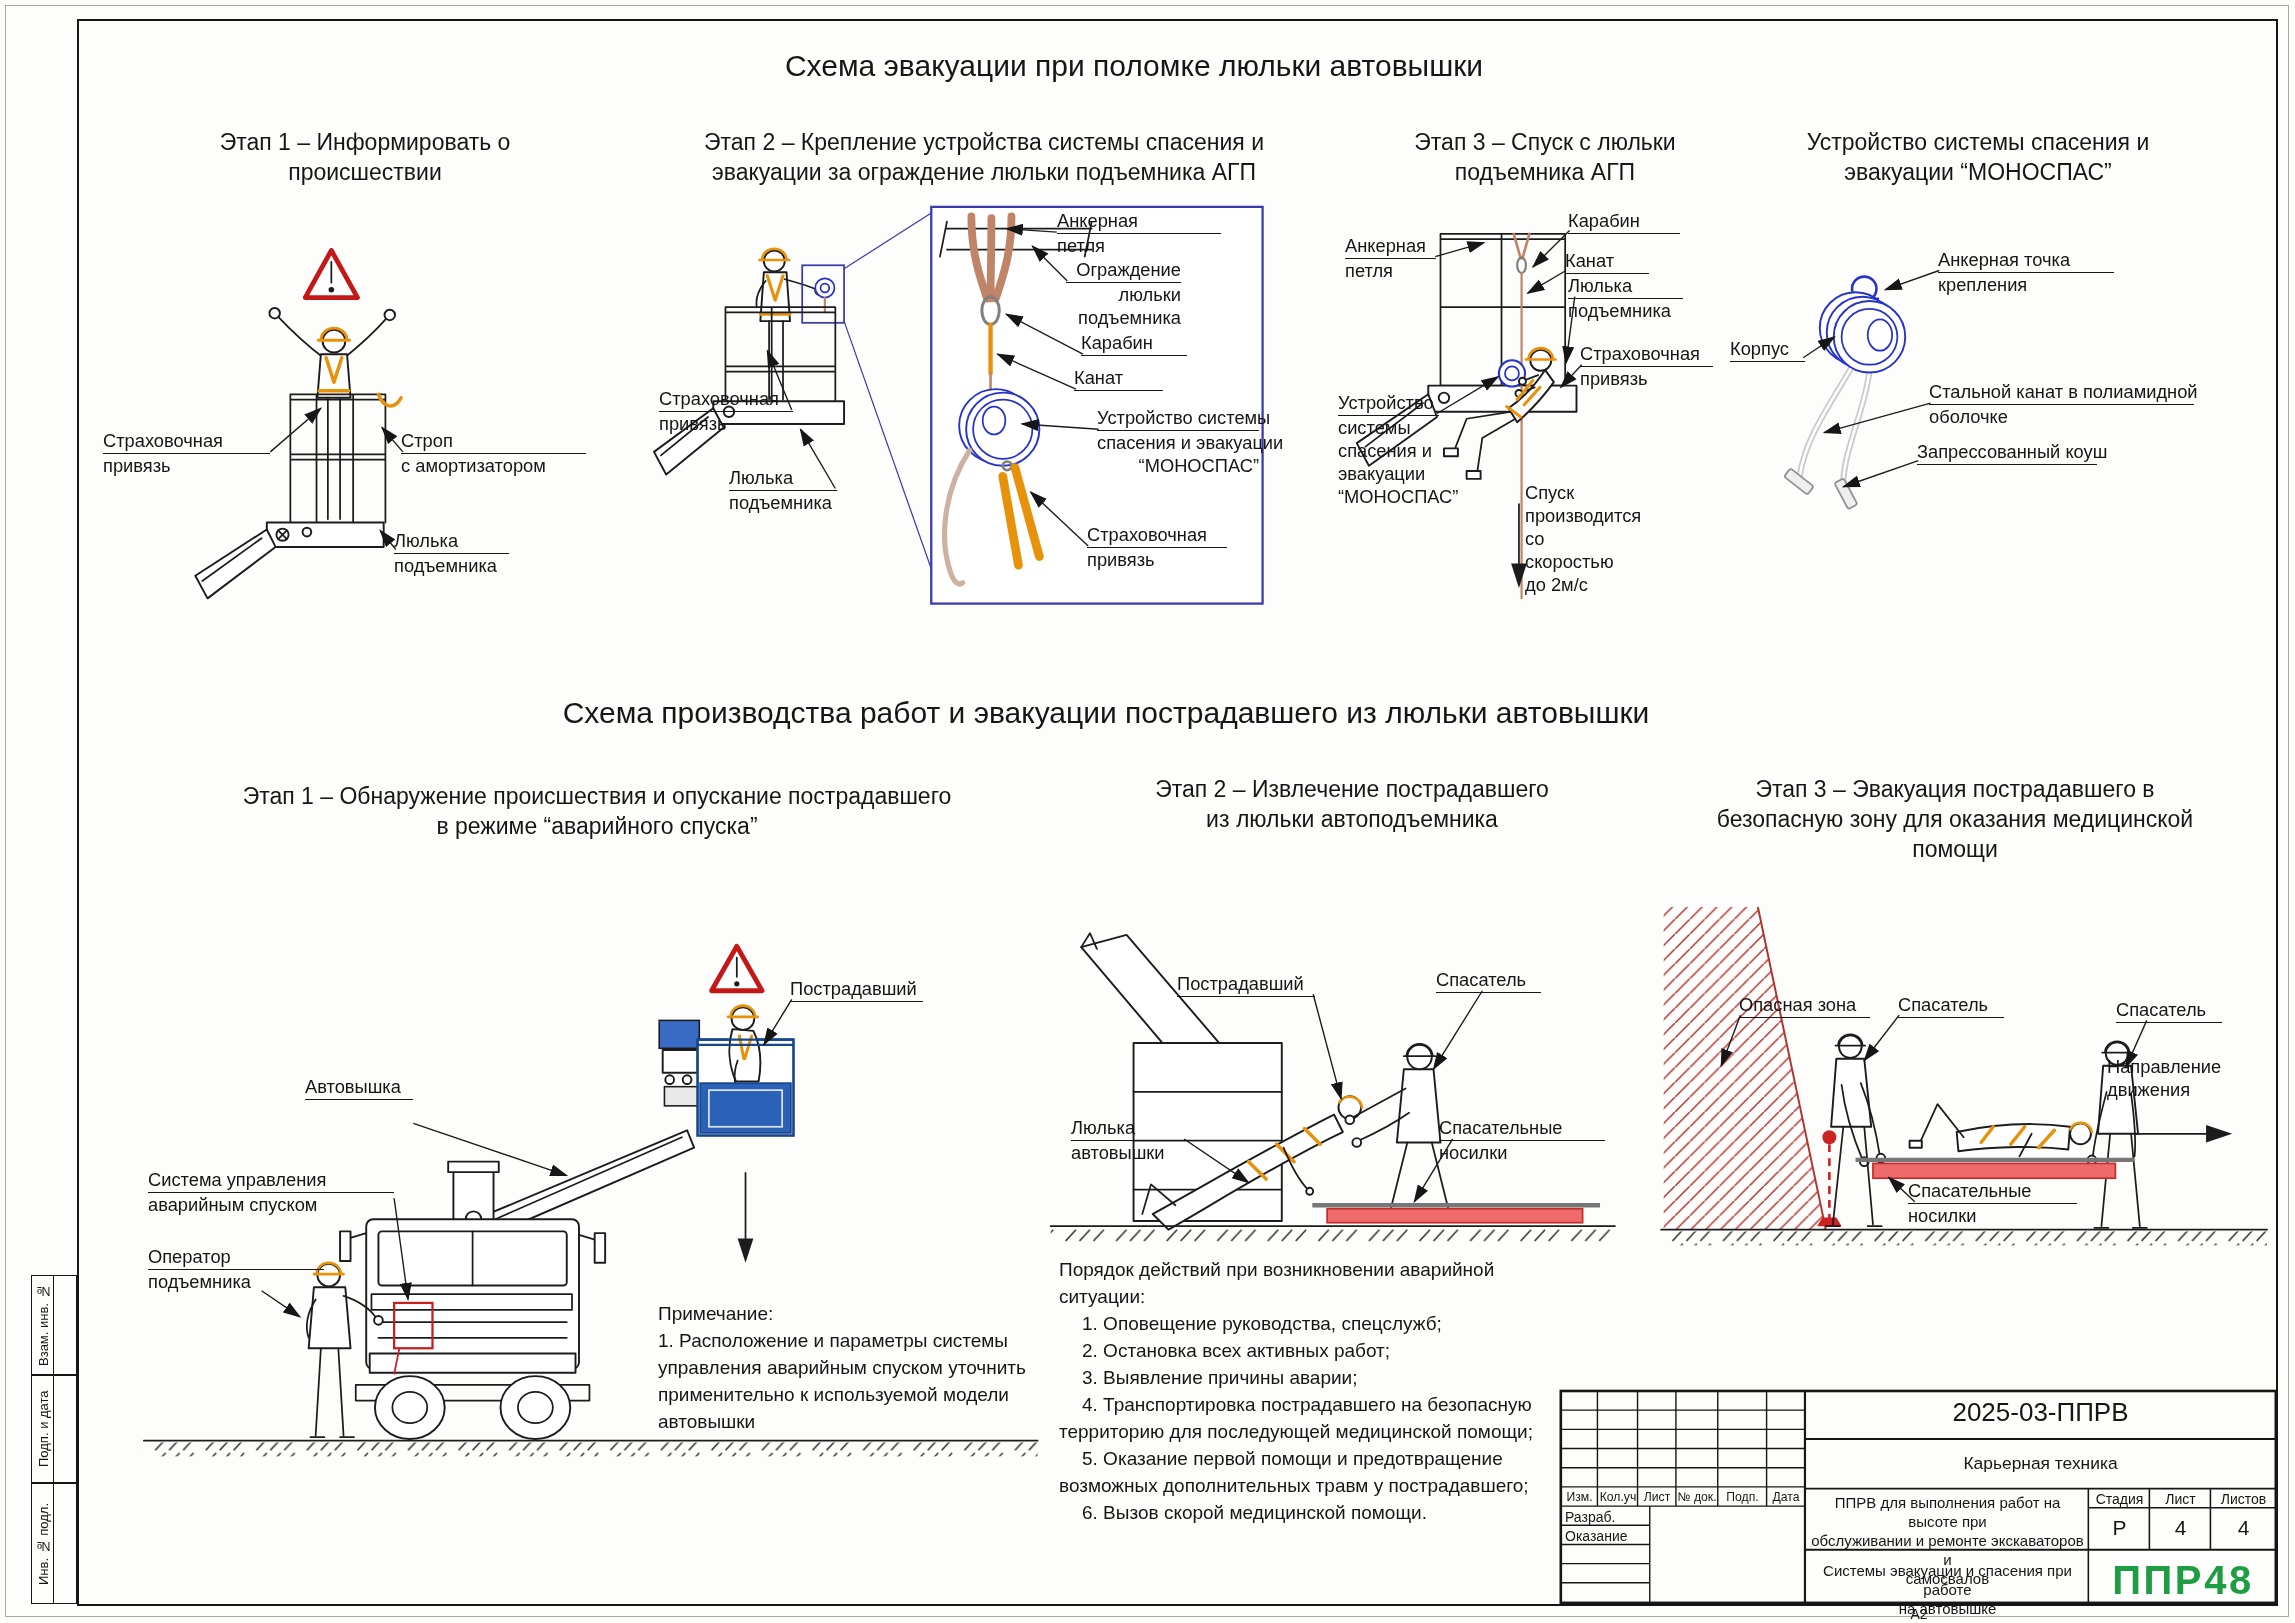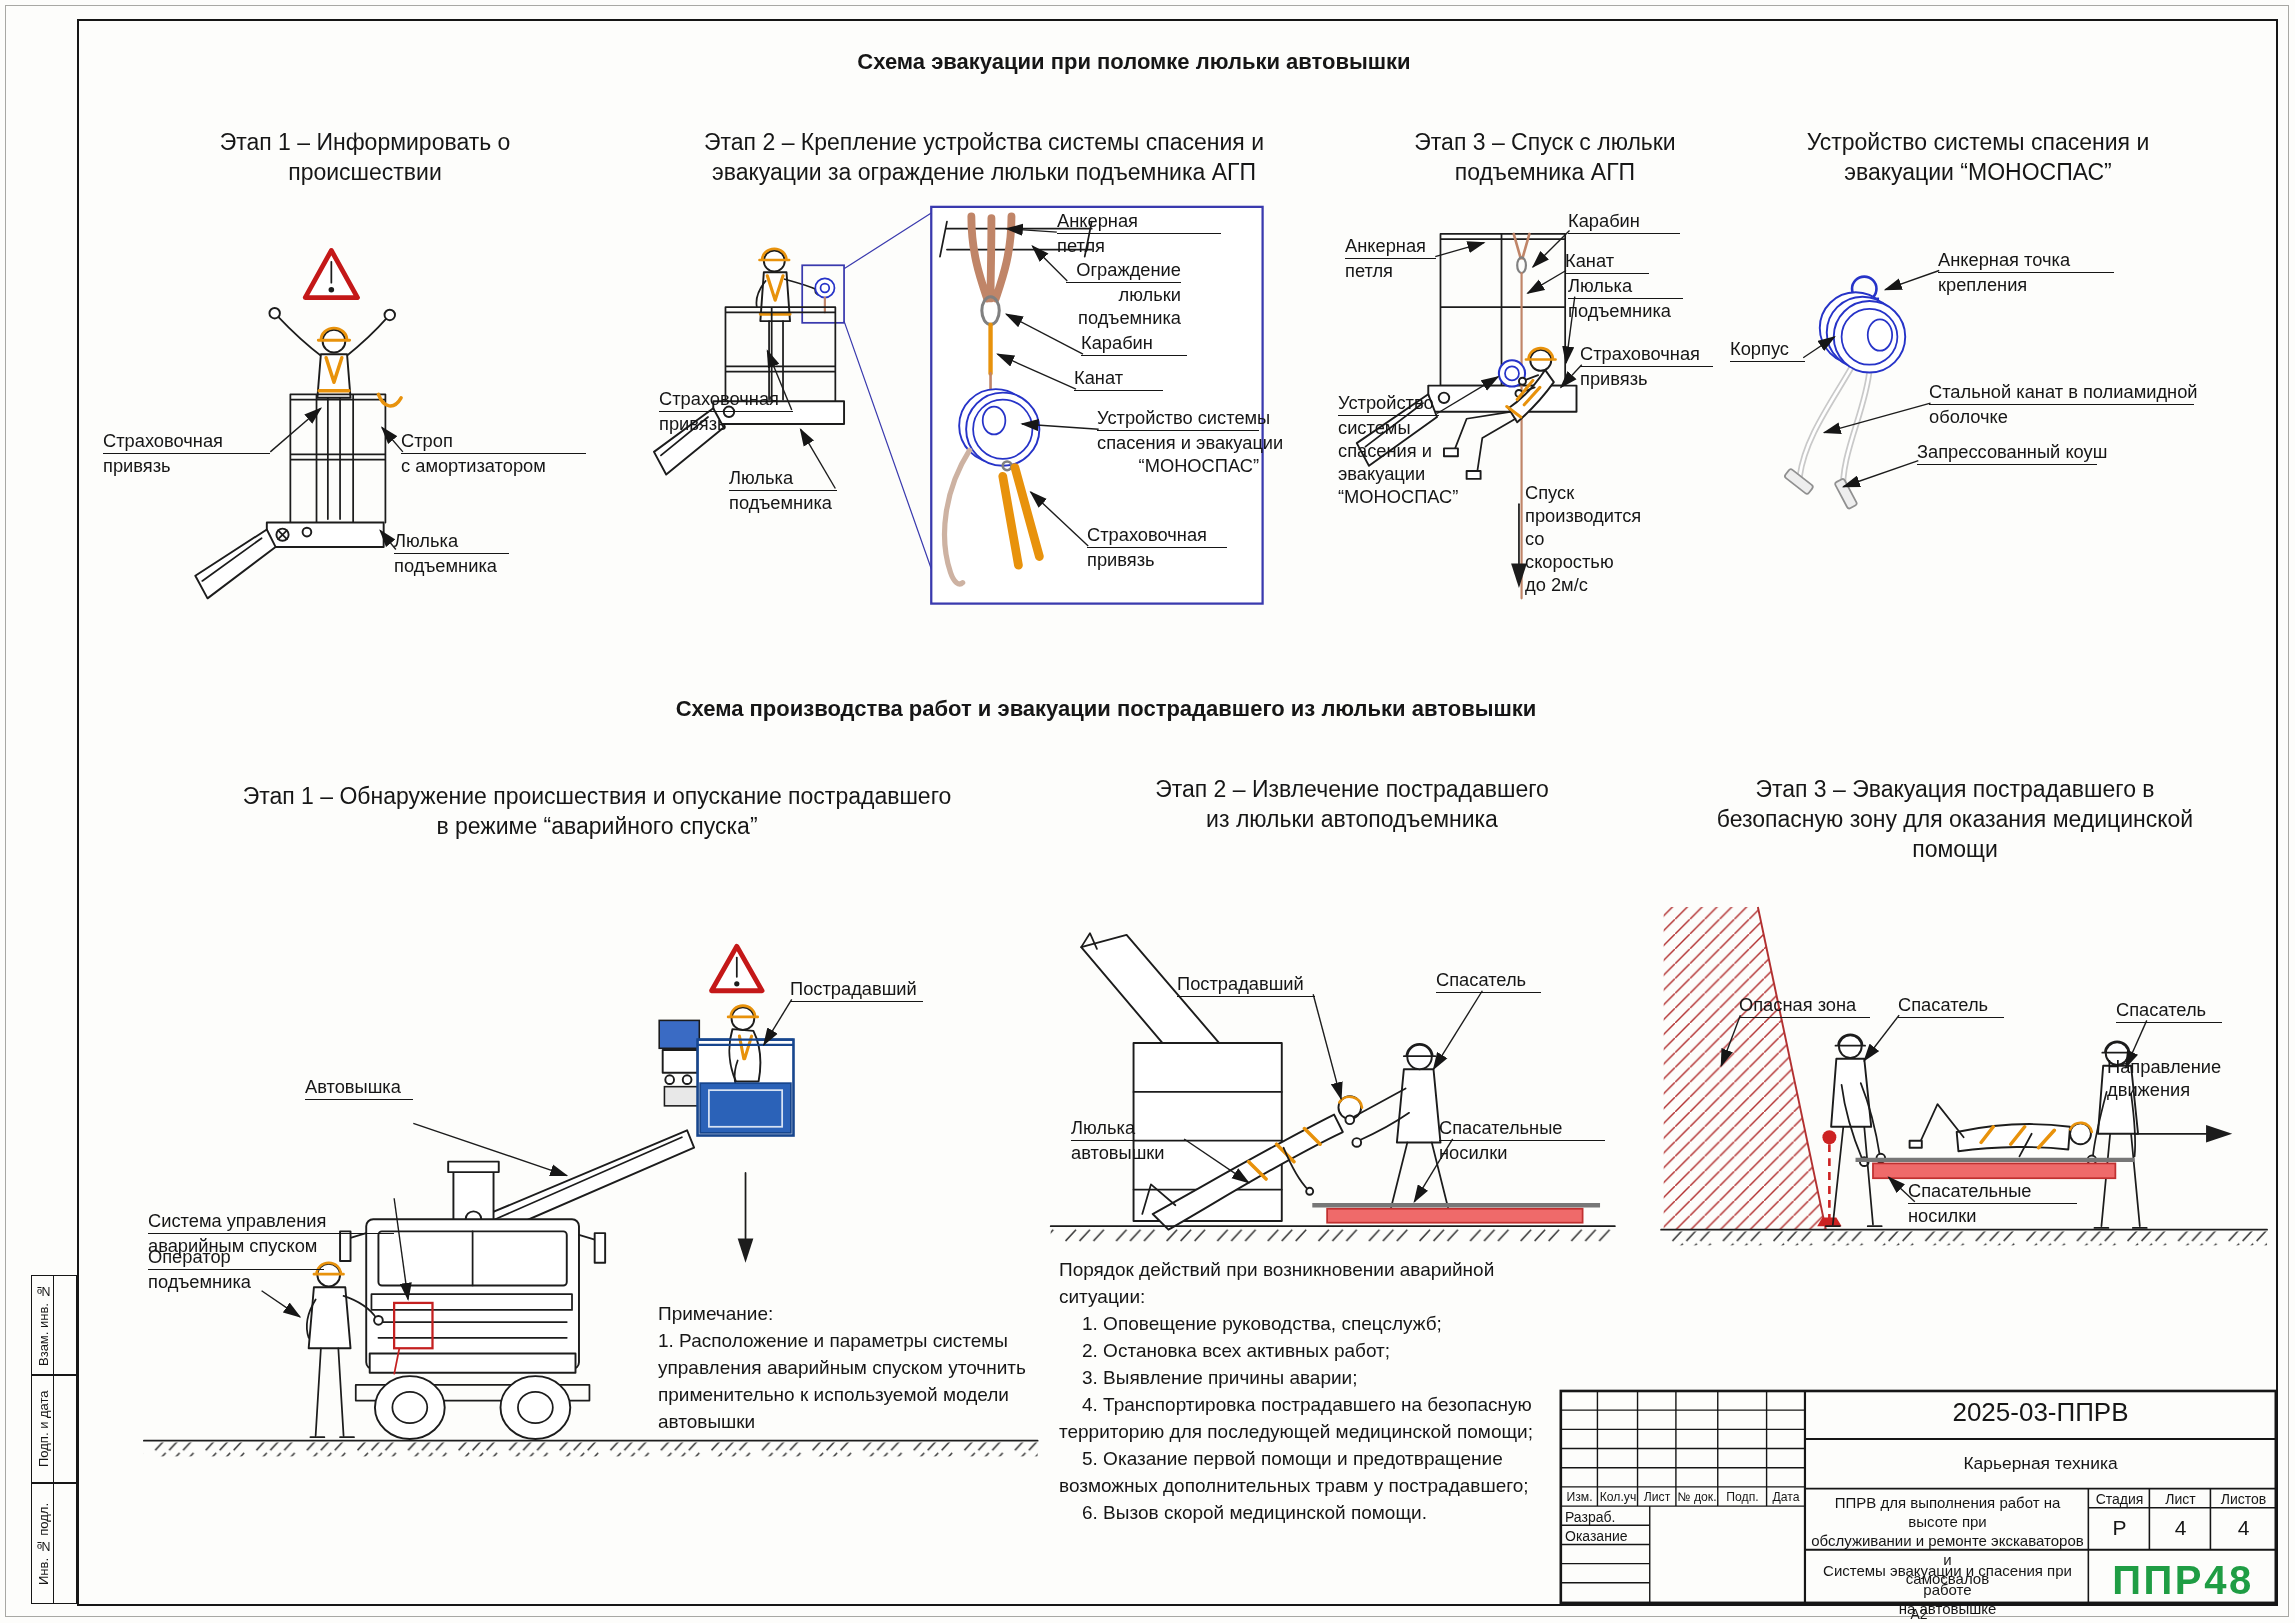--- a/index.html
+++ b/index.html
@@ -2,21 +2,21 @@
 <html style="font-size:14px"><head>
 <meta charset="utf-8">
 <style>
   html,body{margin:0;padding:0;background:#e9e9e5;}
   #sheet{position:relative;width:2295px;height:1624px;background:#fdfdfb;
          font-family:"Liberation Sans",sans-serif;color:#161616;overflow:hidden;}
   .frame-outer{position:absolute;left:5.2px;top:5.2px;width:2282px;height:1610px;border:1.3px solid #a8a8a4;}
   .frame{position:absolute;left:77px;top:19px;width:2197px;height:1583px;border:2.6px solid #161616;}
   svg.art{position:absolute;left:0;top:0;z-index:1;}
   .txt{position:absolute;z-index:2;}
-  .ttl{font-size:22px;white-space:nowrap;transform:translateX(-50%);font-weight:bold;}
+  .ttl{font-size:30px;white-space:nowrap;transform:translateX(-50%);font-weight:normal;}
   .hd{font-size:23px;line-height:30px;text-align:center;white-space:nowrap;transform:translateX(-50%);}
   .hd span{display:block;}
   .lbl{font-size:18.3px;line-height:23px;text-align:left;}
   .lbl span{display:block;white-space:nowrap;}
   .lbl .u{border-bottom:1.7px solid #161616;padding-bottom:0.9px;}
   .lbl.tl{text-align:right;}
   .note{font-size:19px;line-height:27px;}
   .note span{display:block;white-space:nowrap;}
   .tbt{position:absolute;z-index:2;text-align:center;}
   .stampbox{position:absolute;border:1.7px solid #161616;z-index:2;background:#fdfdfb;}
@@ -449,21 +449,21 @@
   <div class="txt lbl" style="left:1917px;top:440px;width:180px">
     <span class="u">Запрессованный коуш</span>
   </div>
 
   <div class="txt lbl" style="left:790px;top:977px;width:133px">
     <span class="u">Пострадавший</span>
   </div>
   <div class="txt lbl" style="left:305px;top:1075px;width:108px">
     <span class="u">Автовышка</span>
   </div>
-  <div class="txt lbl" style="left:148px;top:1209px;width:246px">
+  <div class="txt lbl" style="left:148px;top:1168px;width:246px">
     <span class="u">Система управления</span>
       <span>аварийным спуском</span>
   </div>
   <div class="txt lbl" style="left:148px;top:1245px;width:176px">
     <span class="u">Оператор</span>
       <span>подъемника</span>
   </div>
   <div class="txt note" style="left:658px;top:1300px">
     <span>Примечание:</span>
     <span>1.  Расположение и параметры системы</span>

